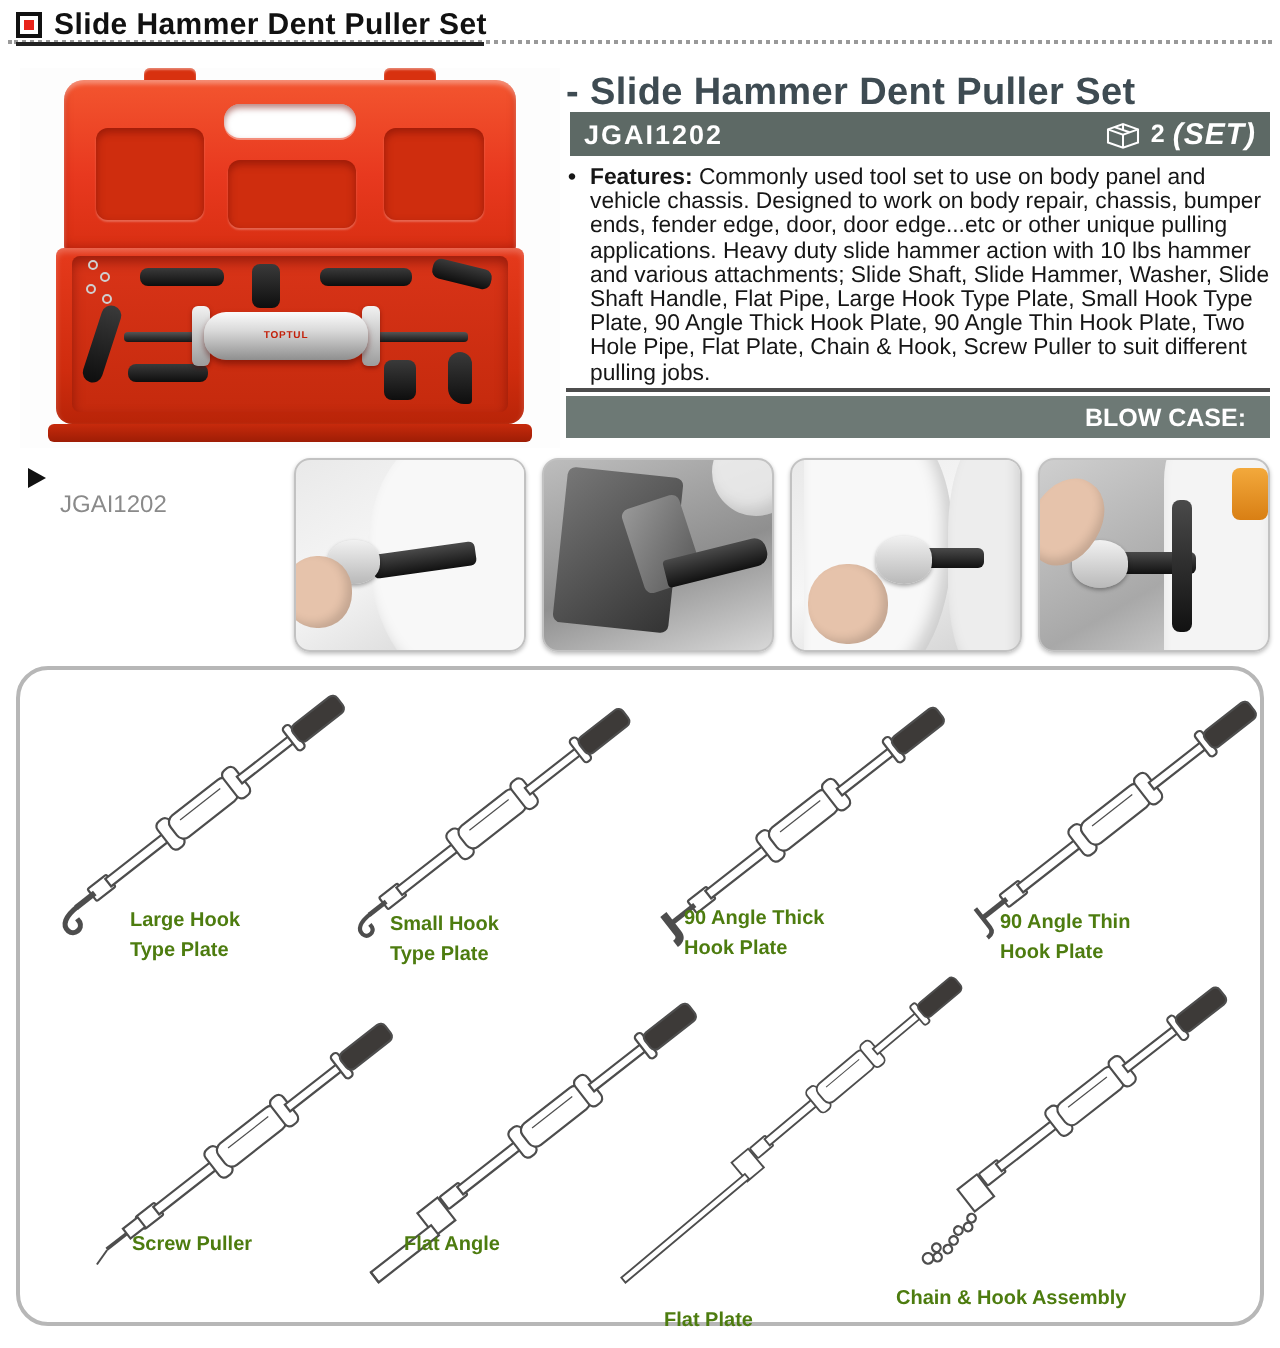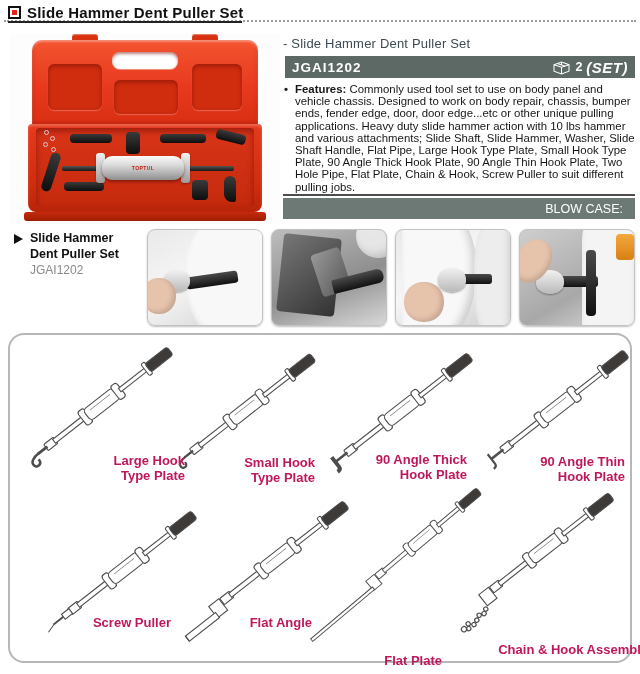--- a/index.html
+++ b/index.html
@@ -30,56 +30,56 @@
   .hammer-silver { position:absolute; left:92px; top:122px; width:82px; height:24px; border-radius:11px;
                    background:linear-gradient(180deg,#fbfbfb 0%,#d8d8d8 40%,#8f8f8f 100%); box-shadow:0 2px 3px rgba(80,5,0,.5); display:flex; align-items:center; justify-content:center; }
   .hammer-collar { position:absolute; width:9px; height:30px; border-radius:3px; background:linear-gradient(180deg,#f2f2f2,#9c9c9c); box-shadow:0 1px 2px rgba(80,5,0,.5); }
   .brand-text { font-size:5px; font-weight:bold; color:#c3200a; letter-spacing:.4px; }
   .hammer-shaft { position:absolute; height:5px; background:linear-gradient(180deg,#555,#161616); border-radius:2px; }
   .chain-dot { position:absolute; width:5px; height:5px; border:1.4px solid #cfcfcf; border-radius:50%; background:transparent; }
   .case-base { position:absolute; left:14px; top:178px; width:242px; height:9px; border-radius:3px; background:linear-gradient(180deg,#c72a0c,#9e1d05); }
 
   
   .right-col { position:absolute; left:283px; top:36px; width:352px; }
-  .sub-heading { font-size:13px; font-weight:normal; color:#3e4b52; letter-spacing:.2px; }
+  .sub-heading { font-size:19px; font-weight:bold; color:#3e4b52; letter-spacing:.2px; }
   .item-row { position:absolute; left:0; top:20px; width:352px; height:22px; display:flex; }
   .item-label-box { width:88px; height:22px; background:#0d0d0d; color:#fff; font-weight:bold; font-size:12.5px; display:flex; align-items:center; justify-content:center; letter-spacing:.3px; }
   .item-value-box { margin-left:2px; flex:1; height:22px; background:#5d6965; color:#fff; display:flex; align-items:center; padding:0 7px; }
   .item-code { font-weight:bold; font-size:13.5px; letter-spacing:1px; }
   .qty-wrap { margin-left:auto; display:flex; align-items:center; gap:4px; }
   .qty-num { font-weight:bold; font-size:12.5px; }
   .qty-unit { font-weight:bold; font-size:15px; letter-spacing:.5px;font-style:italic; }
   .features { position:absolute; left:0; top:47px; width:352px; font-size:11.4px; line-height:12.2px; color:#161616; }
   .features .para { position:relative; padding-left:12px; text-align:left; }
   .features .bullet { position:absolute; left:1px; top:0; font-weight:bold; }
   .features b { font-weight:bold; }
   .divider { position:absolute; left:0; top:158px; width:352px; height:2px; background:#4d4d4d; }
   .blow-bar { position:absolute; left:0; top:162px; width:352px; height:21px; background:#6d7975; color:#fff; display:flex; align-items:center; justify-content:flex-end; padding-right:8px; font-size:12.5px; }
-  .blow-bar .lbl { font-weight:normal; margin-right:4px; }
+  .blow-bar .lbl { font-weight:bold; margin-right:4px; }
 
   
   .caption { position:absolute; left:14px; top:231px; width:130px; }
   .caption-head { display:flex; gap:7px; }
   .tri-icon { width:0; height:0; margin-top:3px; border-left:9px solid #111; border-top:5.5px solid transparent; border-bottom:5.5px solid transparent; }
   .caption-name { font-size:12.5px; font-weight:bold; color:#111; line-height:15.5px; white-space:pre-line; }
   .caption-code { margin-left:16px; font-size:12px; color:#8a8a8a; line-height:16px; }
   .photos { position:absolute; left:147px; top:229px; width:488px; height:99px; }
   .photo { position:absolute; top:0; width:116px; height:97px; border-radius:8px; border:1px solid #c2c2c2; overflow:hidden;
            background:linear-gradient(150deg,#e9e9e9 0%,#f6f6f6 45%,#cfcfcf 100%); box-shadow:0 1px 2px rgba(0,0,0,.25); }
   .panel-shape { position:absolute; background:#f8f8f8; box-shadow:inset -4px -3px 8px rgba(0,0,0,.18); }
   .tool-sil { position:absolute; background:linear-gradient(180deg,#4a4a4a,#111); border-radius:3px; }
   .knob-sil { position:absolute; background:linear-gradient(180deg,#f1f1f1,#b9b9b9); border-radius:50% / 45%; box-shadow:0 1px 2px rgba(0,0,0,.35); }
   .hand-shape { position:absolute; background:#e6c3ab; border-radius:48%; box-shadow:inset -3px -2px 5px rgba(0,0,0,.15); }
   .machinery { position:absolute; background:linear-gradient(135deg,#777,#333); border-radius:4px; }
   .signal-amber { position:absolute; background:linear-gradient(180deg,#f3a93c,#d97f14); border-radius:4px; }
 
   
   .attach-box { position:absolute; left:8px; top:333px; width:624px; height:330px; border:2px solid #b7b7b7; border-radius:16px; background:#fff; }
   .attach-svg { position:absolute; left:0; top:0; }
-  .tool-label { position:absolute; font-size:13px; font-weight:bold; line-height:14.5px; color:#be185d; text-align:right; white-space:pre-line; }
+  .tool-label { position:absolute; font-size:10px; font-weight:bold; line-height:14.5px; color:#4d7c0f; text-align:left; white-space:pre-line; }
 </style>
 </head>
 <body>
 
 <div class="page">
 
   <div class="dotted-rule"></div>
   <div class="title-underline"></div>
   <div class="title-row">
     <span class="title-bullet">
@@ -152,22 +152,20 @@
 
     <div class="divider"></div>
     <div class="blow-bar">
       <span class="lbl">BLOW CASE:</span>
     </div>
   </div>
 
   <div class="caption">
     <div class="caption-head">
       <span class="tri-icon"></span>
-      <span class="caption-name">Slide Hammer
-Dent Puller Set</span>
     </div>
     <div class="caption-code">JGAI1202</div>
   </div>
 
   <div class="photos">
     <div class="photo" style="left:0;">
       <div class="panel-shape" style="left:36px; top:-14px; width:90px; height:130px; border-radius:45% 0 0 55%;"></div>
       <div class="tool-sil" style="left:38px; top:44px; width:52px; height:12px; transform:rotate(-8deg);"></div>
       <div class="knob-sil" style="left:16px; top:40px; width:26px; height:22px;"></div>
       <div class="hand-shape" style="left:-6px; top:48px; width:34px; height:36px;"></div>

